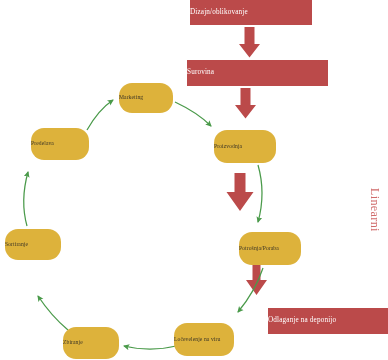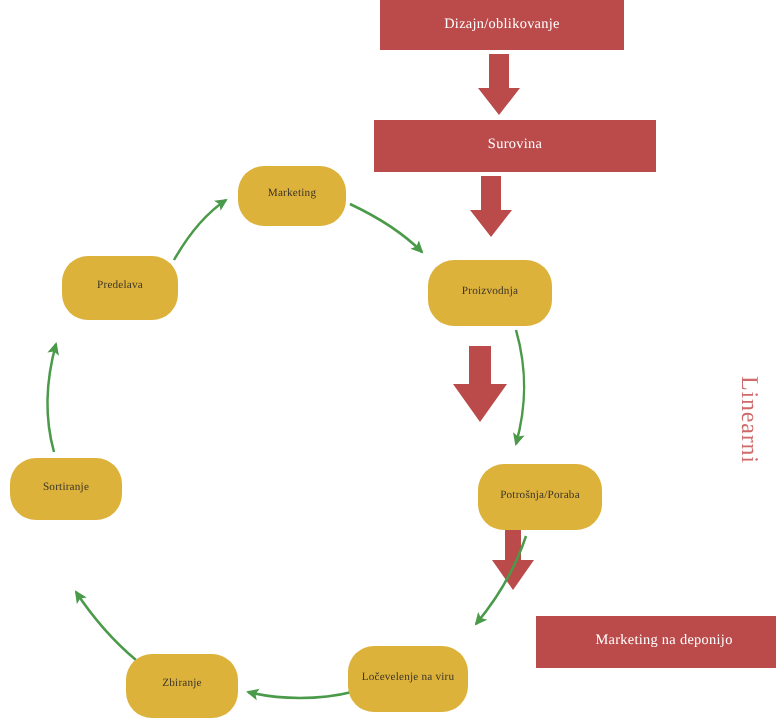--- a/index.html
+++ b/index.html
@@ -22,21 +22,21 @@
     left: 0;
     top: 0;
     width: 388px;
     height: 360px;
   }
   .node {
     position: absolute;
     box-sizing: border-box;
     display: flex;
     align-items: center;
-    justify-content: center;
+    justify-content: flex-start;
     text-align: center;
     line-height: 1.05;
     color: #ffffff;
   }
   .node-linear {
     background: #bb4a4a;
     border-radius: 0;
     font-size: 7.2px;
     letter-spacing: 0.15px;
   }
@@ -105,21 +105,21 @@
     </g>
   </svg>
 
   <div class="node node-linear" style="left:190px; top:0px; width:122px; height:25px;">
     <span>Dizajn/oblikovanje</span>
   </div>
   <div class="node node-linear" style="left:187px; top:60px; width:141px; height:26px;">
     <span>Surovina</span>
   </div>
   <div class="node node-linear" style="left:268px; top:308px; width:128px; height:26px;">
-    <span>Marketing na deponijo</span>
+    <span>Odlaganje na deponijo</span>
   </div>
 
   <div class="node node-circular" style="left:119px; top:83px; width:54px; height:30px;">
     <span>Marketing</span>
   </div>
   <div class="node node-circular" style="left:214px; top:130px; width:62px; height:33px;">
     <span>Proizvodnja</span>
   </div>
   <div class="node node-circular" style="left:239px; top:232px; width:62px; height:33px;">
     <span>Potrošnja/Poraba</span>

